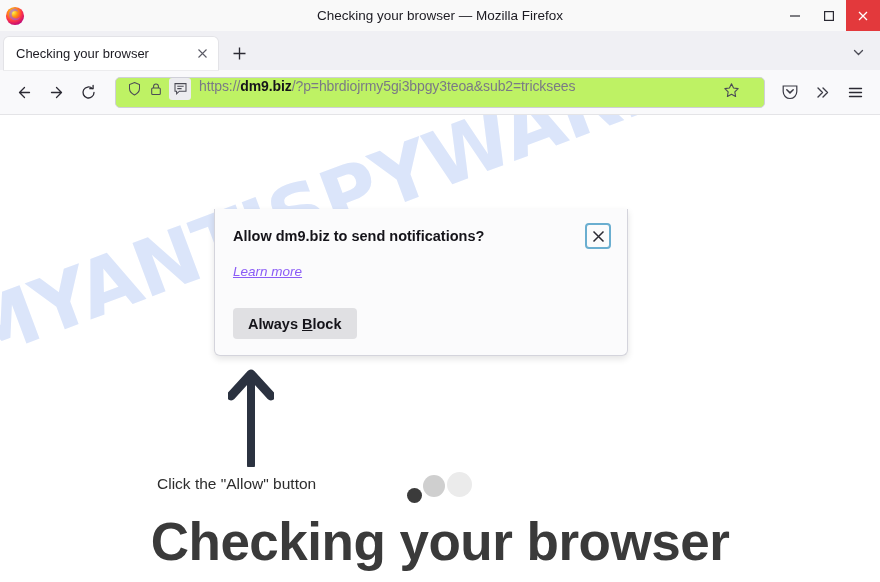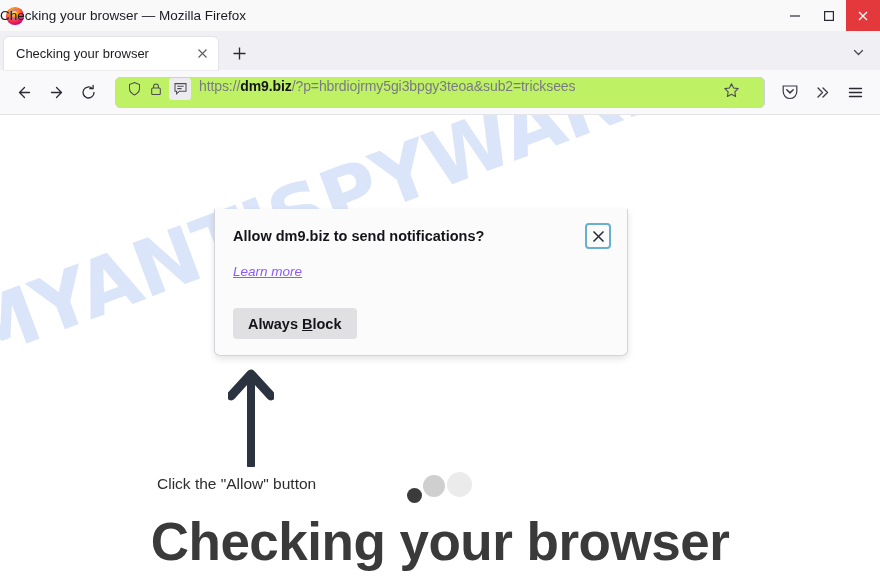--- a/index.html
+++ b/index.html
@@ -26,20 +26,21 @@
     border-bottom: none;
   }
   .ff-logo {
     width: 20px; height: 20px;
     margin-left: 5px;
     flex: 0 0 auto;
   }
   .title-text {
     position: absolute;
     left: 0; right: 0;
+    text-align: center;
     font-size: 13.5px;
     color: #1c1b22;
     line-height: 31px;
     pointer-events: none;
   }
   .wincontrols {
     position: absolute;
     right: 0; top: 0;
     height: 31px;
     display: flex;

